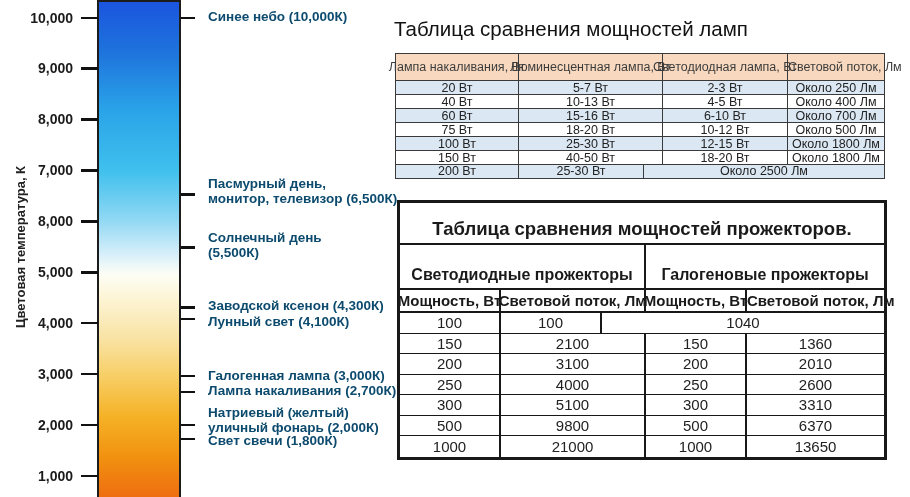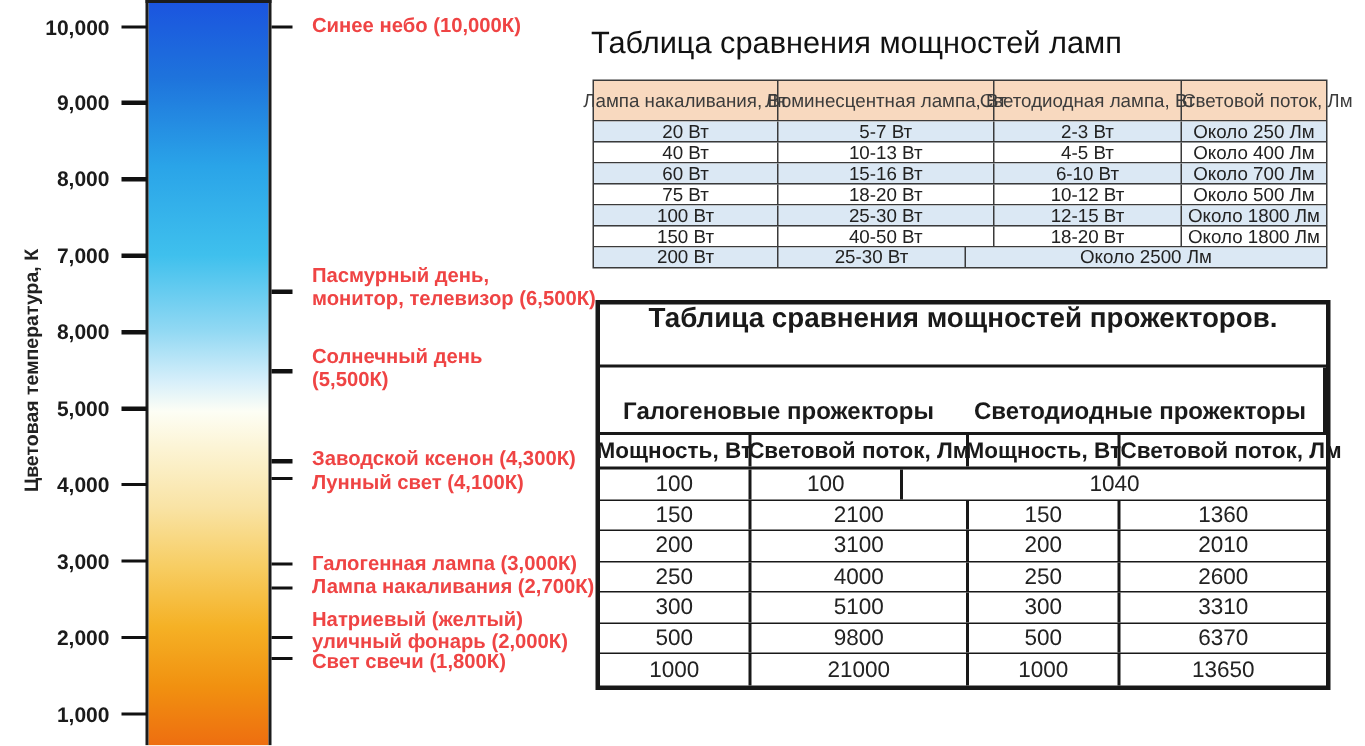--- a/index.html
+++ b/index.html
@@ -19,21 +19,21 @@
     font-size:13px; font-weight:bold; color:#222; white-space:nowrap;
   }
   .tick-l { position:absolute; left:81px; width:17px; height:2.5px; background:#111; }
   .tick-r { position:absolute; left:181px; width:14px; height:2.5px; background:#111; }
   .tick-label {
     position:absolute; left:0; width:73px; height:18px; line-height:18px;
     text-align:right; font-size:14px; font-weight:bold; color:#1b1b1b; white-space:nowrap;
   }
   .annot {
     position:absolute; left:208px; font-size:13.5px; font-weight:bold;
-    line-height:14.5px; color:#ef4444; white-space:nowrap;
+    line-height:14.5px; color:#0c4a6e; white-space:nowrap;
   }
 
   
   .t1-title {
     position:absolute; left:394px; top:17px; font-size:20.5px; font-weight:normal;
     color:#121212; white-space:nowrap;
   }
   .t1 {
     position:absolute; left:395px; top:53px; width:490px;
     box-sizing:border-box; border:1px solid #3a3a3a; background:#fff; font-size:12.5px;
@@ -50,21 +50,21 @@
   .t1 .c4 { flex:1; border-right:none; }
 
   
   .t2 {
     position:absolute; left:397px; top:200px; width:490px;
     box-sizing:border-box; border:3px solid #181818; background:#fff; color:#1a1a1a;
   }
   .t2-title {
     box-sizing:border-box; height:42px; border-bottom:2px solid #181818;
     display:flex; align-items:flex-end; justify-content:center;
-    padding-bottom:20px; font-weight:bold; font-size:18.5px; white-space:nowrap;
+    padding-bottom:3px; font-weight:bold; font-size:18.5px; white-space:nowrap;
   }
   .t2-groups { display:flex; box-sizing:border-box; height:45px; border-bottom:2px solid #181818; }
   .t2-group {
     box-sizing:border-box; display:flex; align-items:flex-end; justify-content:center;
     padding-bottom:4px; font-weight:bold; font-size:16px; white-space:nowrap;
   }
   .t2-group.g1 { width:246px; border-right:2px solid #181818; }
   .t2-group.g2 { flex:1; }
   .t2-head { display:flex; box-sizing:border-box; height:23px; border-bottom:2px solid #181818; font-weight:bold; font-size:15px; }
   .t2-row  { display:flex; box-sizing:border-box; height:20.5px; border-bottom:1.5px solid #181818; font-size:15px; color:#222; }
@@ -198,22 +198,22 @@
     <div class="tr stripe">
       <div class="td c1">200 Вт</div>
       <div class="td c3">25-30 Вт</div>
       <div class="td c4">Около 2500 Лм</div>
     </div>
   </div>
 
   <div class="t2">
     <div class="t2-title">Таблица сравнения мощностей прожекторов.</div>
     <div class="t2-groups">
+      <div class="t2-group g1">Светодиодные прожекторы</div>
       <div class="t2-group g2">Галогеновые прожекторы</div>
-      <div class="t2-group g1">Светодиодные прожекторы</div>
     </div>
     <div class="t2-head">
       <div class="td c1">Мощность, Вт</div>
       <div class="td c2">Световой поток, Лм</div>
       <div class="td c3">Мощность, Вт</div>
       <div class="td c4">Световой поток, Лм</div>
     </div>
     <div class="t2-row">
       <div class="td c1">100</div>
       <div class="td c3">100</div>

